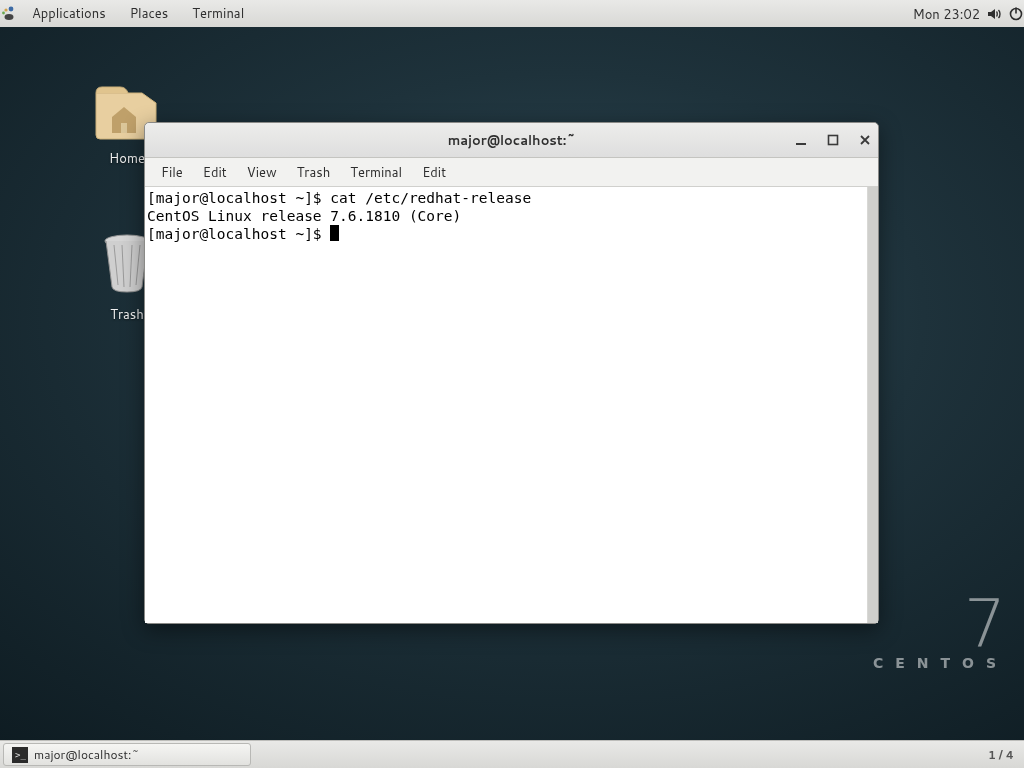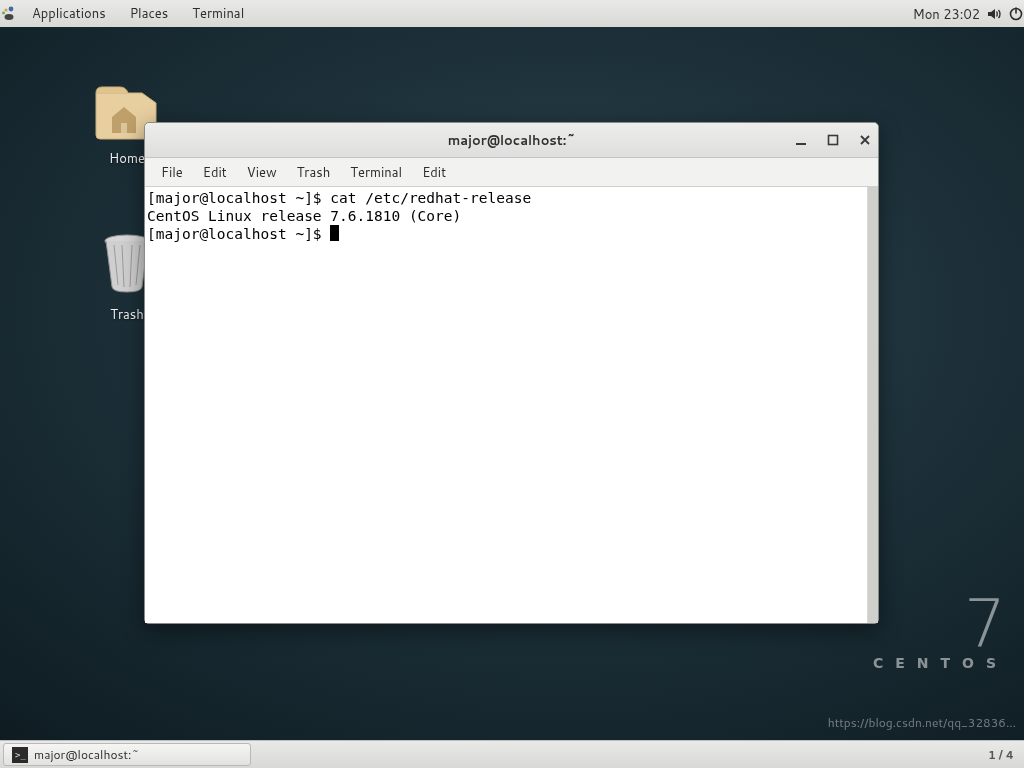--- a/index.html
+++ b/index.html
@@ -154,21 +154,20 @@
           <rect x="11" y="18" width="6" height="10" fill="#dcc79a"></rect>
         </g>
     </svg>
     <div class="lbl">Home</div>
   </div>
 
   <div class="brand-corner">
     <div class="brand-7">7</div>
     <div class="brand-name">CENTOS</div>
   </div>
-  <div class="watermark">https://blog.csdn.net/qq_32836…</div>
 
   <div class="termwin">
     <div class="titlebar">
       <span>major@localhost:~</span>
       <div class="winbtns">
         <span class="winbtn">
             <svg width="12" height="12">
               <rect x="1" y="9" width="10" height="2" fill="#3a3a3a"></rect>
             </svg>
           </span>

